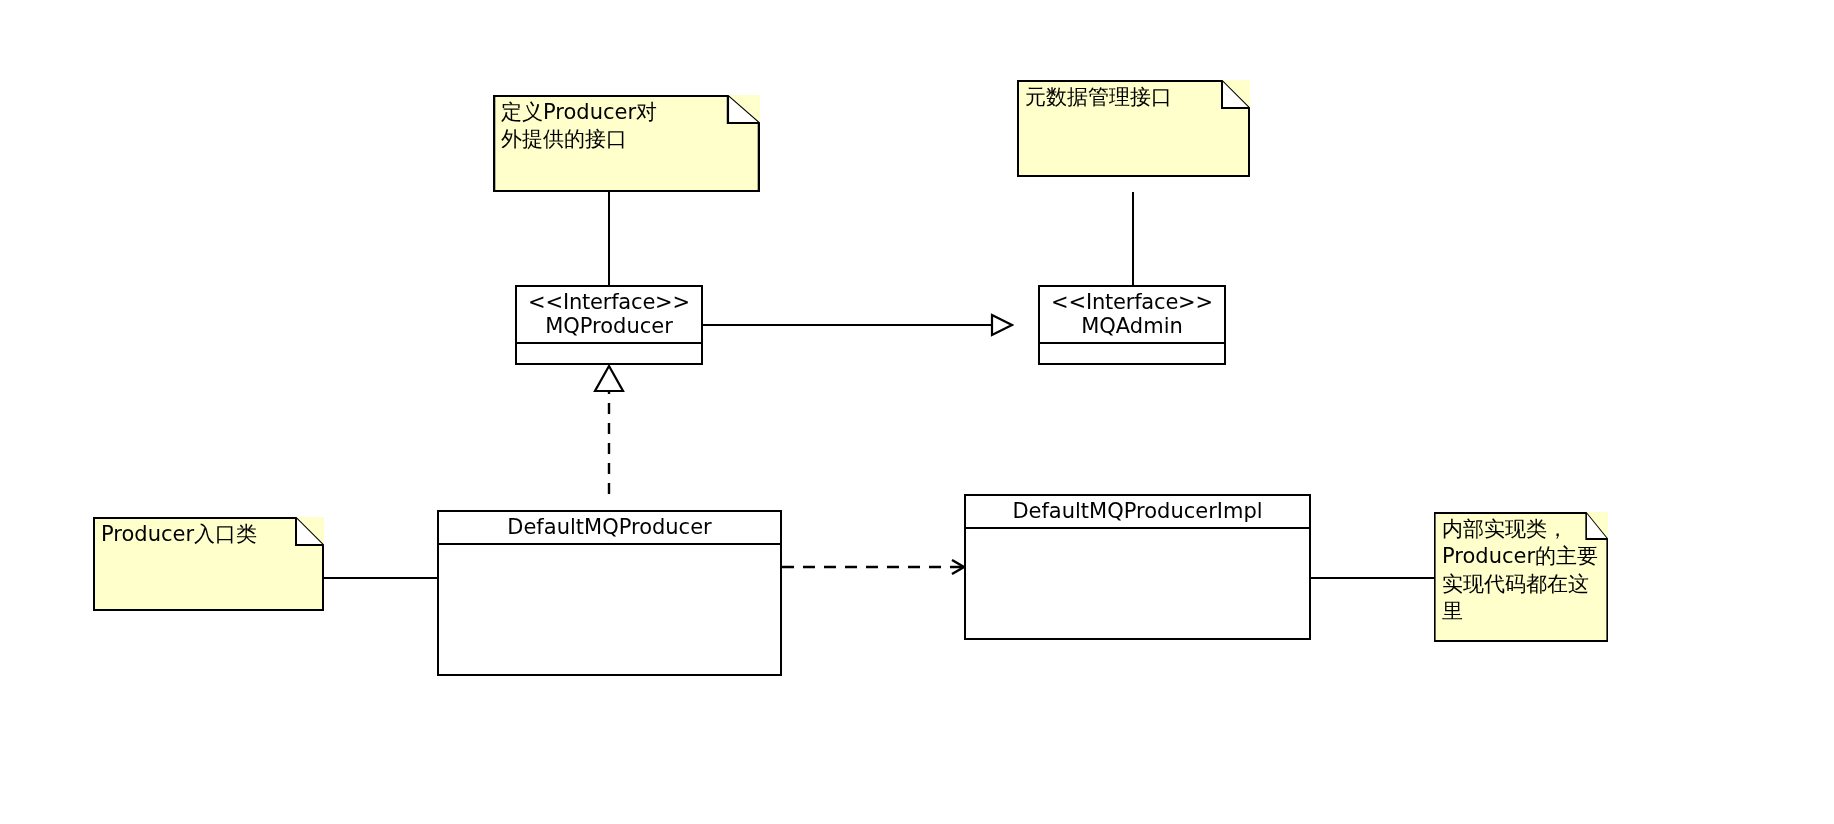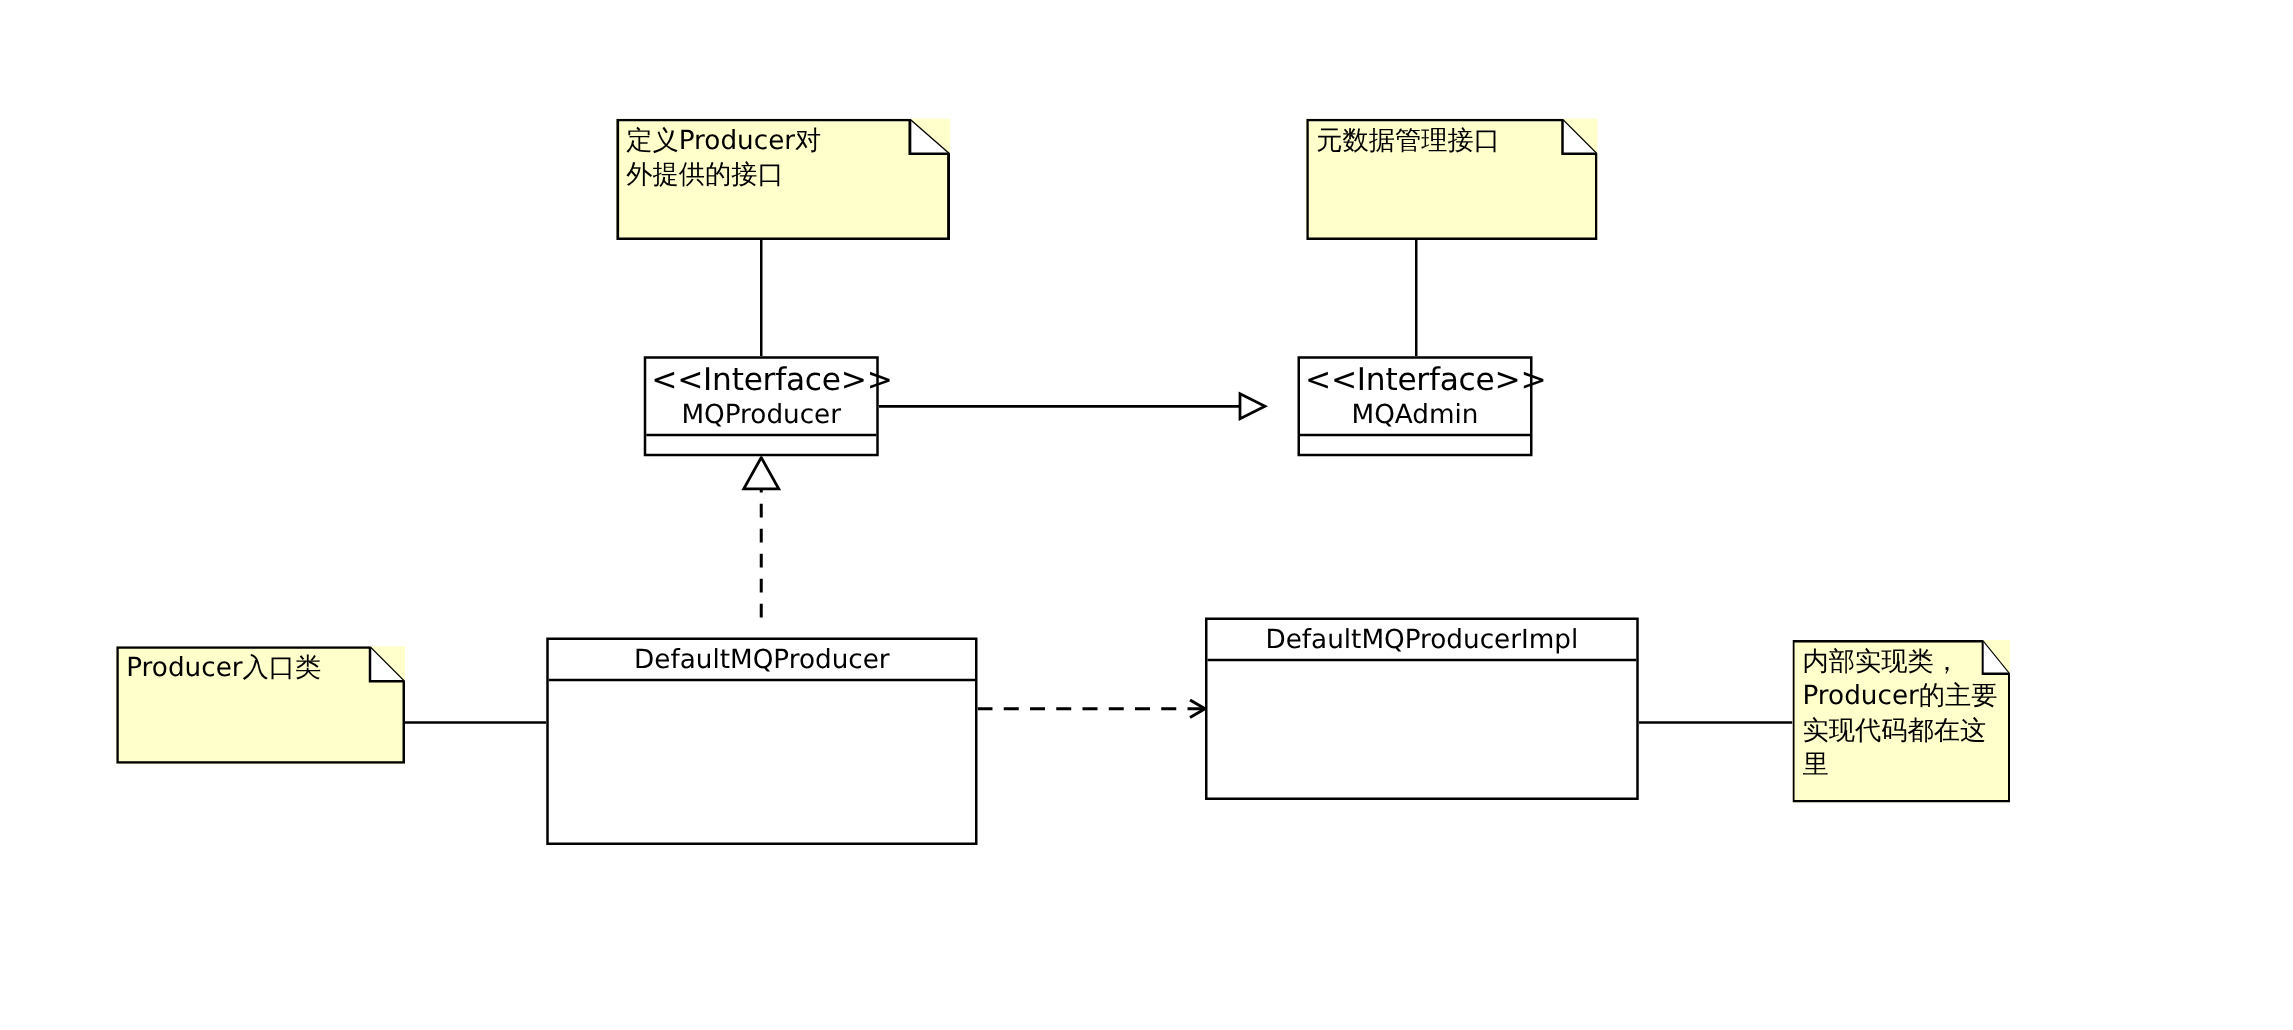--- a/index.html
+++ b/index.html
@@ -40,21 +40,21 @@
     box-sizing: border-box;
     width: 100%;
     text-align: center;
     color: #000000;
     padding: 2px 4px 4px 4px;
     border-bottom: 2px solid #000000;
     line-height: 1.15;
   }
   .umlbox .stereotype {
     display: block;
-    font-size: 25px;
+    font-size: 21px;
     font-weight: normal;
     letter-spacing: -0.2px;
   }
   .umlbox .cname {
     display: block;
     font-size: 21px;
     font-weight: normal;
   }
   .umlbox .compartment {
     width: 100%;
@@ -122,21 +122,21 @@
 
   <div class="note" style="left:493px; top:95px; width:267px; height:97px;">
     <svg class="note-shape" viewBox="0 0 233 97" preserveAspectRatio="none">
       <path d="M 1 1 L 205 1 L 232 28 L 232 96 L 1 96 z" fill="#ffffcc" stroke="#000000" stroke-width="2"></path>
       <path d="M 205 1 L 205 28 L 232 28" fill="#ffffff" stroke="#000000" stroke-width="2"></path>
     </svg>
     <div class="note-text">定义Producer对
 外提供的接口</div>
   </div>
 
-  <div class="note" style="left:1017px; top:95px; width:233px; height:97px;margin-left:28px;">
+  <div class="note" style="left:1017px; top:80px; width:233px; height:97px;">
     <svg class="note-shape" viewBox="0 0 233 97" preserveAspectRatio="none">
       <path d="M 1 1 L 205 1 L 232 28 L 232 96 L 1 96 z" fill="#ffffcc" stroke="#000000" stroke-width="2"></path>
       <path d="M 205 1 L 205 28 L 232 28" fill="#ffffff" stroke="#000000" stroke-width="2"></path>
     </svg>
     <div class="note-text">元数据管理接口</div>
   </div>
 
   <div class="umlbox iface cls" style="left:515px; top:285px; width:188px; height:80px;">
     <div class="header">
       <span class="stereotype">&lt;&lt;Interface&gt;&gt;</span>

